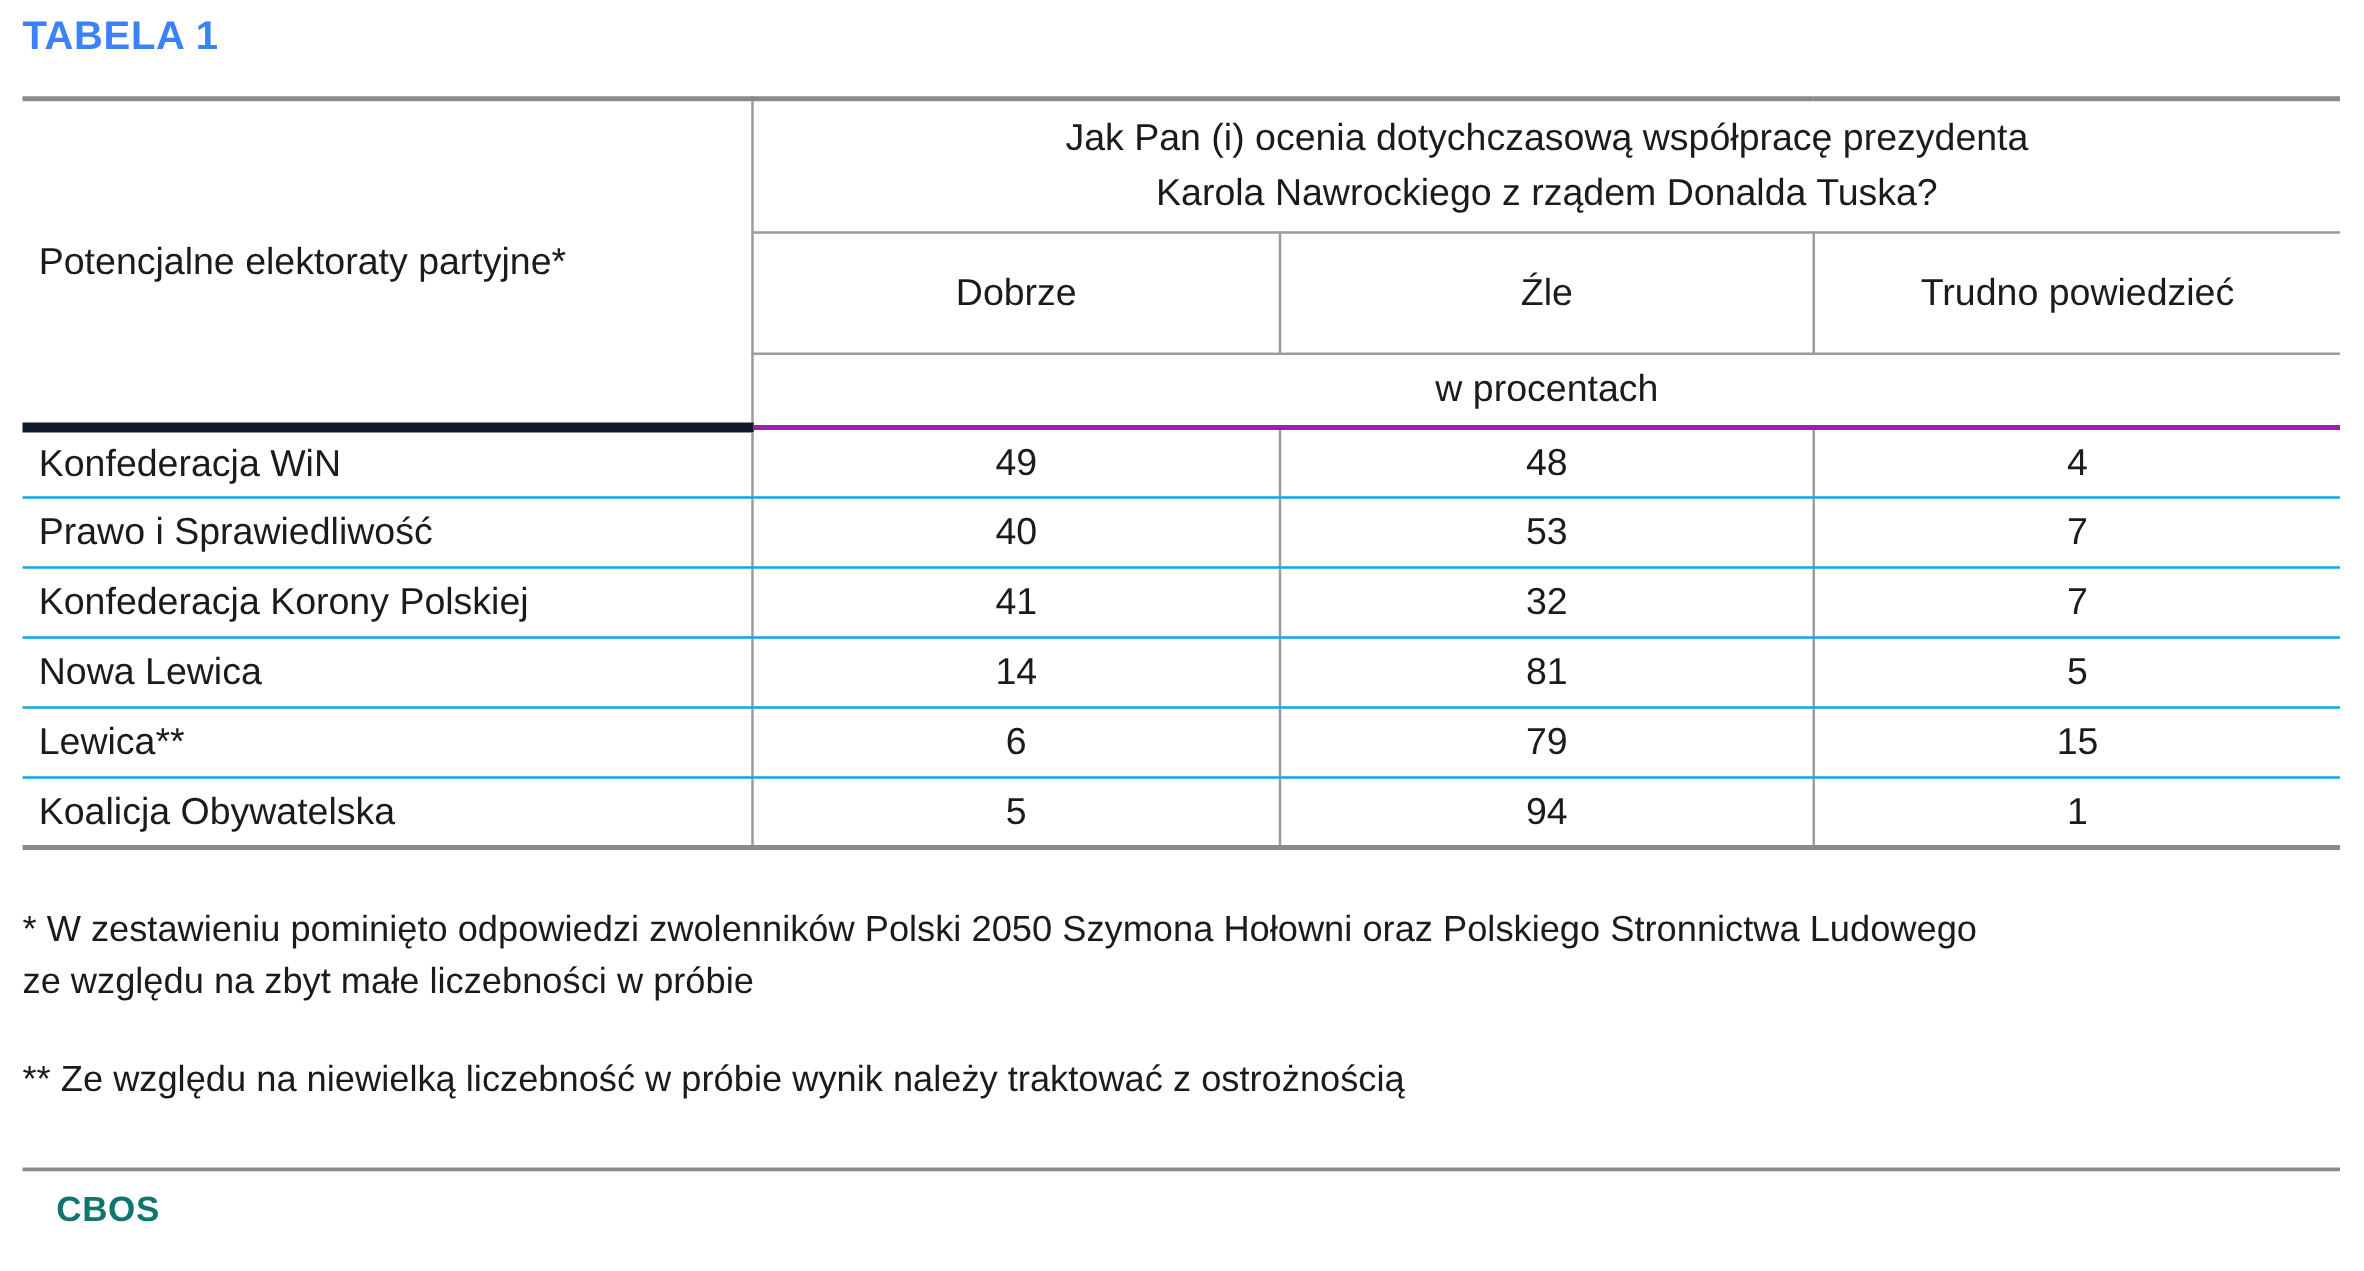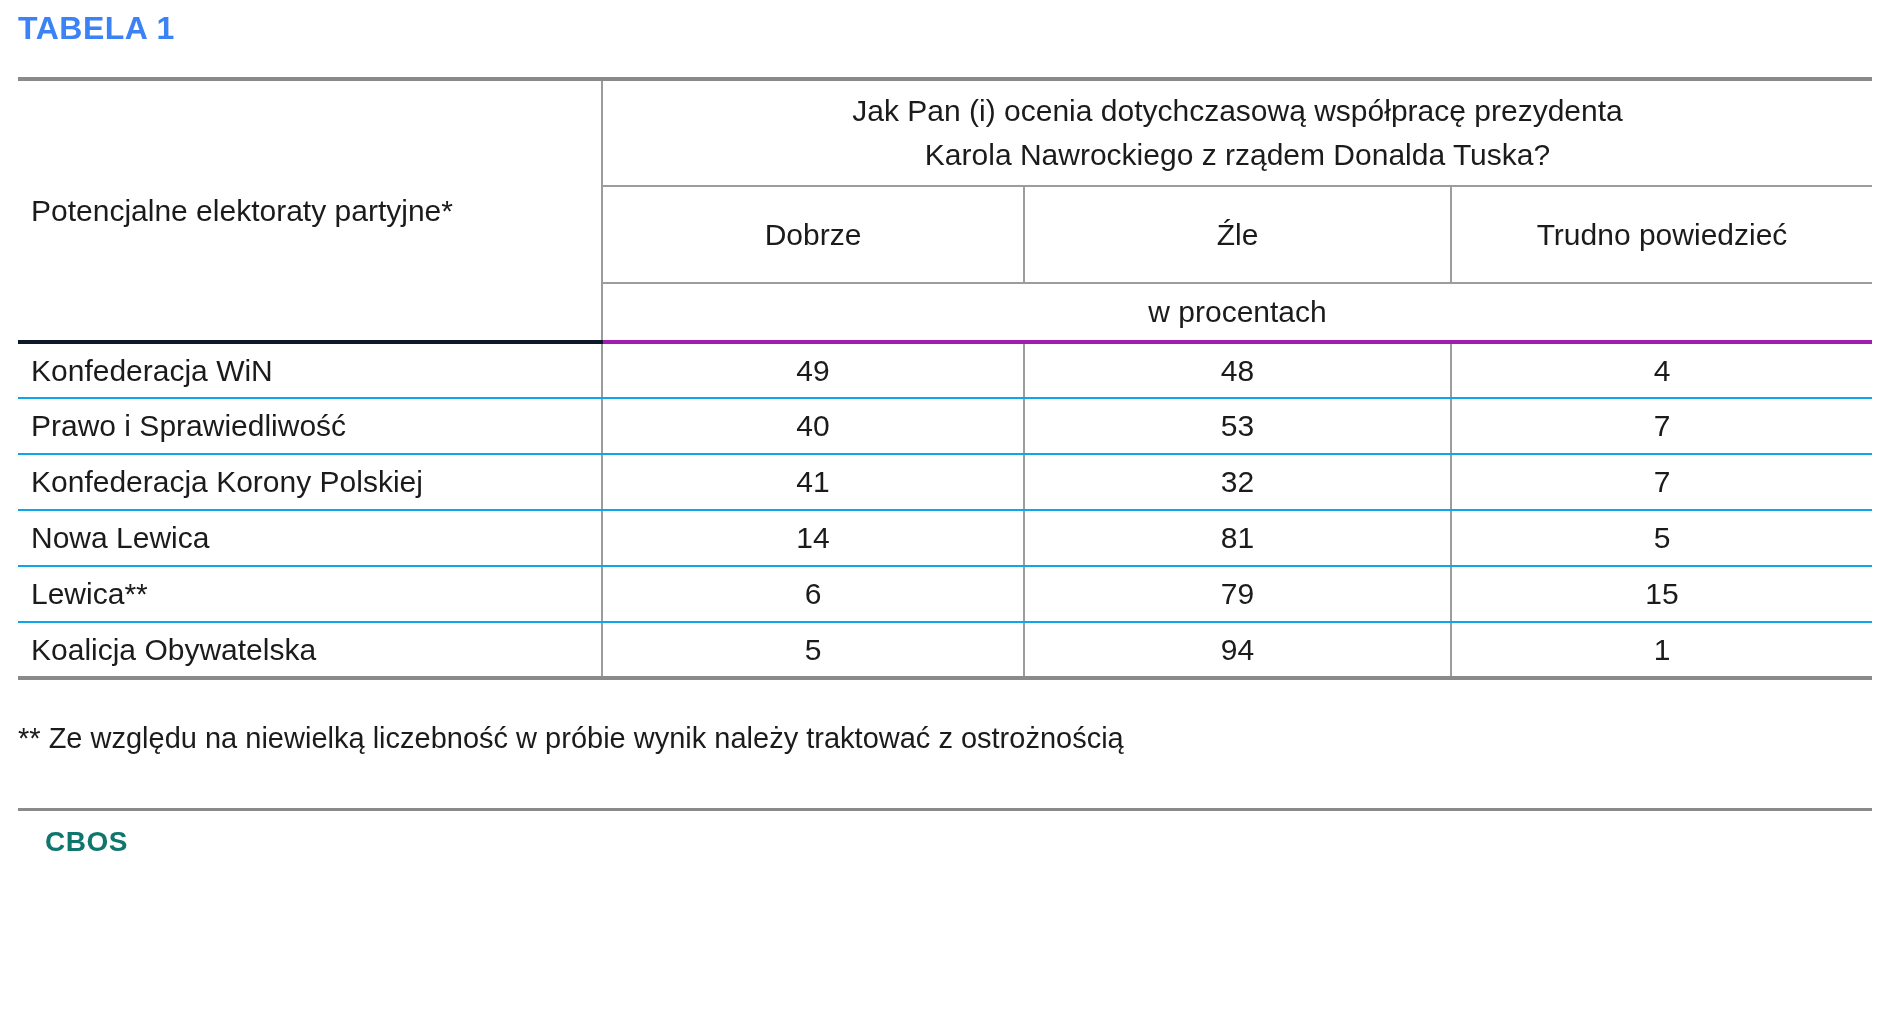--- a/index.html
+++ b/index.html
@@ -35,21 +35,21 @@
   }
   col.c-party  { width: 584px; }
   col.c-dobrze { width: 422px; }
   col.c-zle    { width: 427px; }
   col.c-trudno { width: 421px; }
 
   td { padding: 0; }
 
   td.party-head {
     border-right: 2px solid #9c9c9c;
-    border-bottom: 4px solid #0f172a;
+    border-bottom: 8px solid #0f172a;
     text-align: left;
     vertical-align: middle;
     padding-left: 13px;
   }
   td.question-cell {
     border-bottom: 2px solid #9c9c9c;
     text-align: center;
     vertical-align: middle;
     height: 104px;
     line-height: 44px;
@@ -167,20 +167,24 @@
       </tr>
       <tr class="r-data">
         <td class="data-cell party">Koalicja Obywatelska</td>
         <td class="data-cell num sep">5</td>
         <td class="data-cell num sep">94</td>
         <td class="data-cell num">1</td>
       </tr>
     </tbody>
   </table>
 
+  <p class="footnote first">
+    <span>* W zestawieniu pominięto odpowiedzi zwolenników Polski 2050 Szymona Hołowni oraz Polskiego Stronnictwa Ludowego</span><br>
+    <span>ze względu na zbyt małe liczebności w próbie</span>
+  </p>
 
   <p class="footnote second">** Ze względu na niewielką liczebność w próbie wynik należy traktować z ostrożnością</p>
 
   <div class="footer-rule"></div>
 
   <div class="brand">CBOS</div>
 
 </div>
 
 </body></html>

